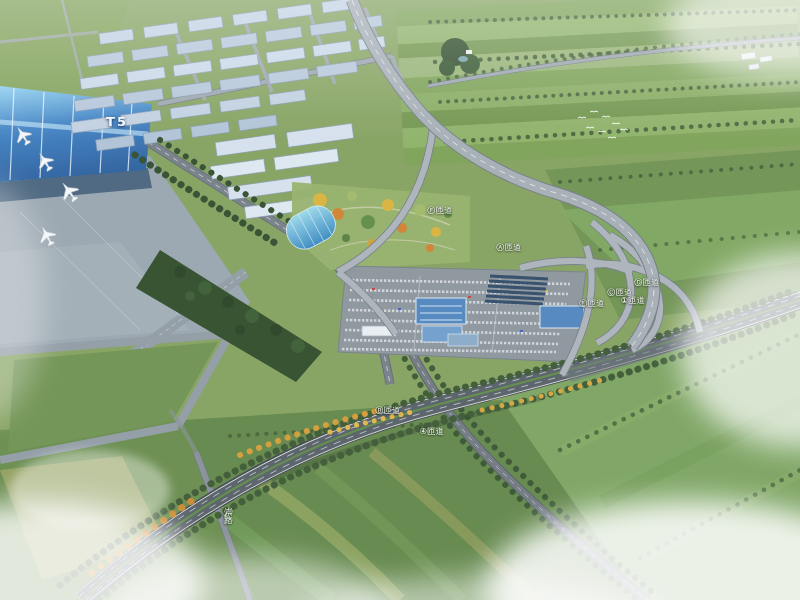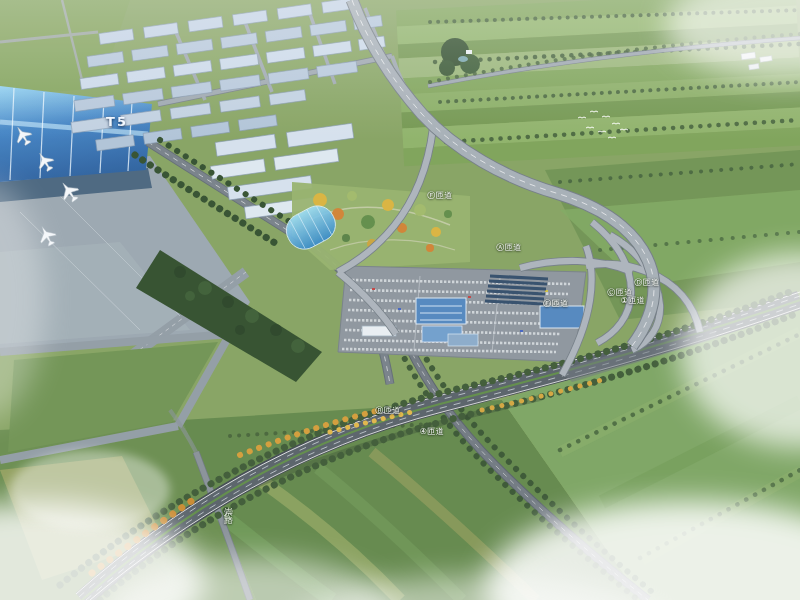--- a/index.html
+++ b/index.html
@@ -352,22 +352,22 @@
     <ellipse cx="690" cy="588" rx="205" ry="88" fill="#ffffff" opacity="0.85" filter="url(#blur)"></ellipse>
     <ellipse cx="480" cy="645" rx="200" ry="70" fill="#ffffff" opacity="0.5" filter="url(#blur)"></ellipse>
     <ellipse cx="800" cy="350" rx="120" ry="98" fill="#ffffff" opacity="0.7" filter="url(#blur)"></ellipse>
     <ellipse cx="785" cy="25" rx="120" ry="55" fill="#ffffff" opacity="0.6" filter="url(#blur)"></ellipse>
     <ellipse cx="-15" cy="300" rx="60" ry="120" fill="#ffffff" opacity="0.3" filter="url(#blur)"></ellipse>
     <ellipse cx="90" cy="490" rx="80" ry="40" fill="#ffffff" opacity="0.4" filter="url(#blurSm)"></ellipse>
   </g>
 </svg>
 
   <div class="lbl t5" style="left:117px;top:121px">T5</div>
-  <div class="lbl" style="left:440px;top:196px">Ⓕ匝道</div>
+  <div class="lbl" style="left:440px;top:211px">Ⓕ匝道</div>
   <div class="lbl" style="left:509px;top:248px">Ⓐ匝道</div>
   <div class="lbl" style="left:647px;top:283px">Ⓓ匝道</div>
   <div class="lbl" style="left:620px;top:293px">Ⓒ匝道</div>
-  <div class="lbl" style="left:556px;top:304px">Ⓔ匝道</div>
+  <div class="lbl" style="left:592px;top:304px">Ⓔ匝道</div>
   <div class="lbl" style="left:633px;top:301px">①匝道</div>
   <div class="lbl" style="left:388px;top:411px">Ⓑ匝道</div>
   <div class="lbl" style="left:432px;top:432px">④匝道</div>
   <div class="lbl vert" style="left:228px;top:500px">崇仁路</div>
 </div>
 
 </body></html>

